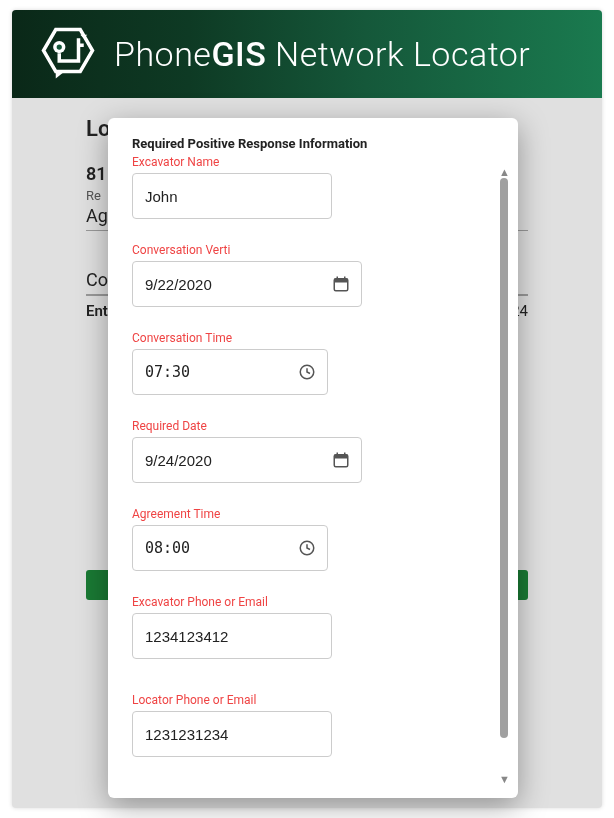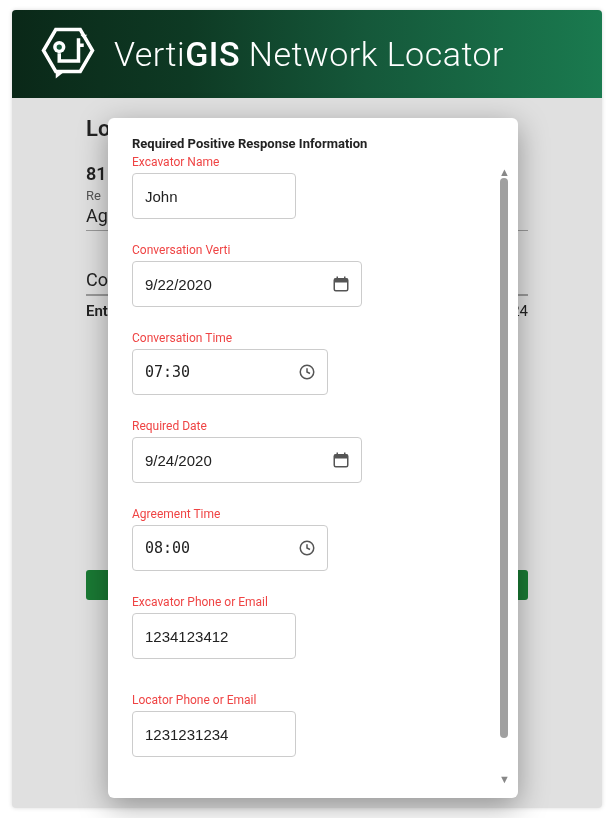--- a/index.html
+++ b/index.html
@@ -134,21 +134,21 @@
       margin-bottom: 24px;
     }
     .form-label {
       font-size: 12px;
       color: #ef4444;
       margin-bottom: 4px;
       display: block;
     }
     .form-input-wrap {
       position: relative;
-      width: 164px;
+      width: 200px;
       height: 46px;
     }
     .form-input-wrap.narrow {
       width: 196px;
     }
     .form-input {
       width: 100%;
       height: 100%;
       border: 1px solid #ccc;
       border-radius: 4px;
@@ -200,21 +200,21 @@
       <svg viewBox="0 0 64 64">
         <polygon points="18,4 46,4 60,28 46,52 18,52 4,28" fill="none" stroke="#fff" stroke-width="4"></polygon>
         <path d="M18,52 L18,60 L28,52 Z" fill="#fff"></path>
         <circle cx="22" cy="24" r="7" fill="#fff"></circle>
         <circle cx="22" cy="24" r="3" fill="#15583a"></circle>
         <path d="M22,31 L22,40 L44,40 L44,22 L50,22 M44,22 L44,14" stroke="#fff" stroke-width="4" fill="none"></path>
         <path d="M46,10 L50,14 L54,10" fill="#fff"></path>
       </svg>
     </div>
     <div class="header-title">
-      <span>Verti</span><span class="bold">GIS</span><span> Network Locator</span>
+      <span>Phone</span><span class="bold">GIS</span><span> Network Locator</span>
     </div>
   </div>
 
   <div class="content-area">
     <div class="locate-request">
       <span>Locate Request #:</span>
       <span class="num">232850003</span>
     </div>
     <div class="field-number">81</div>
     <div class="field-block">

